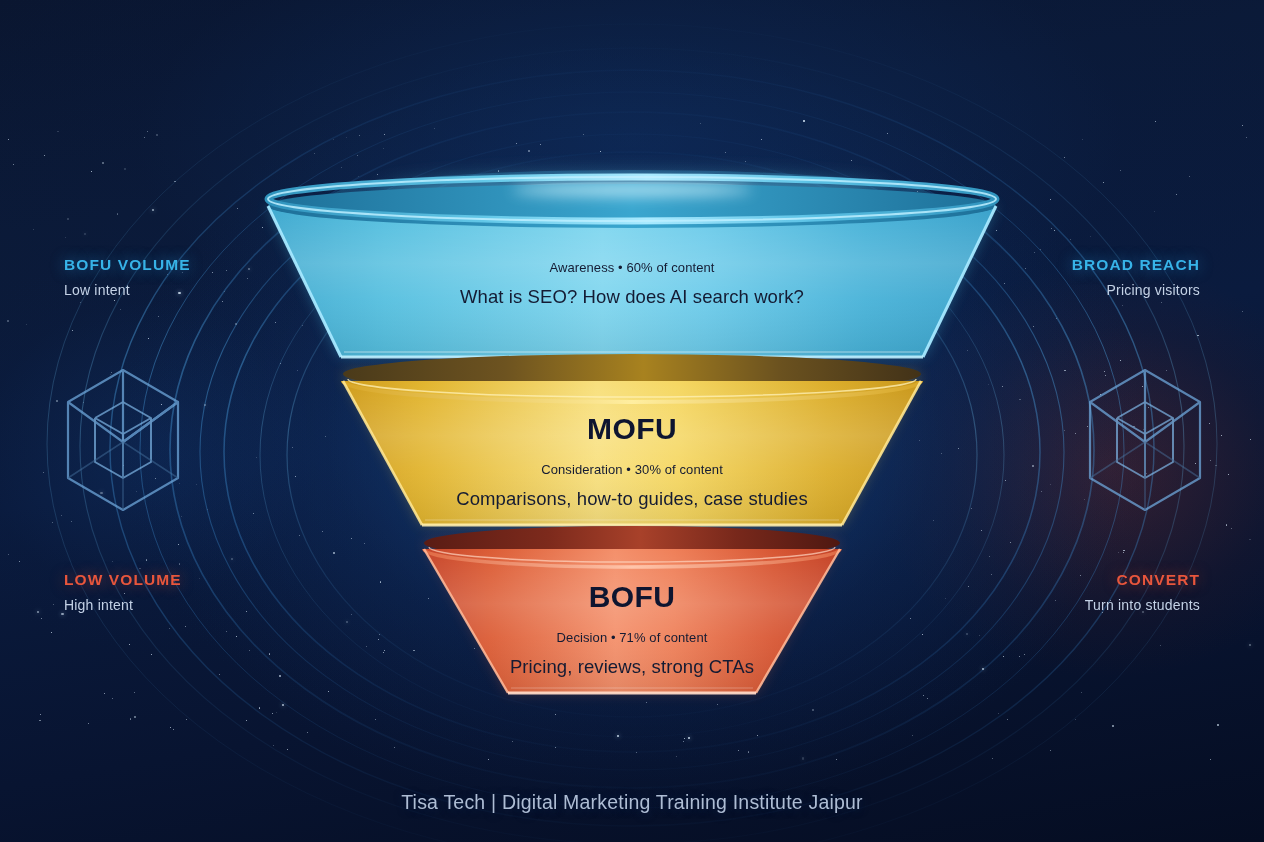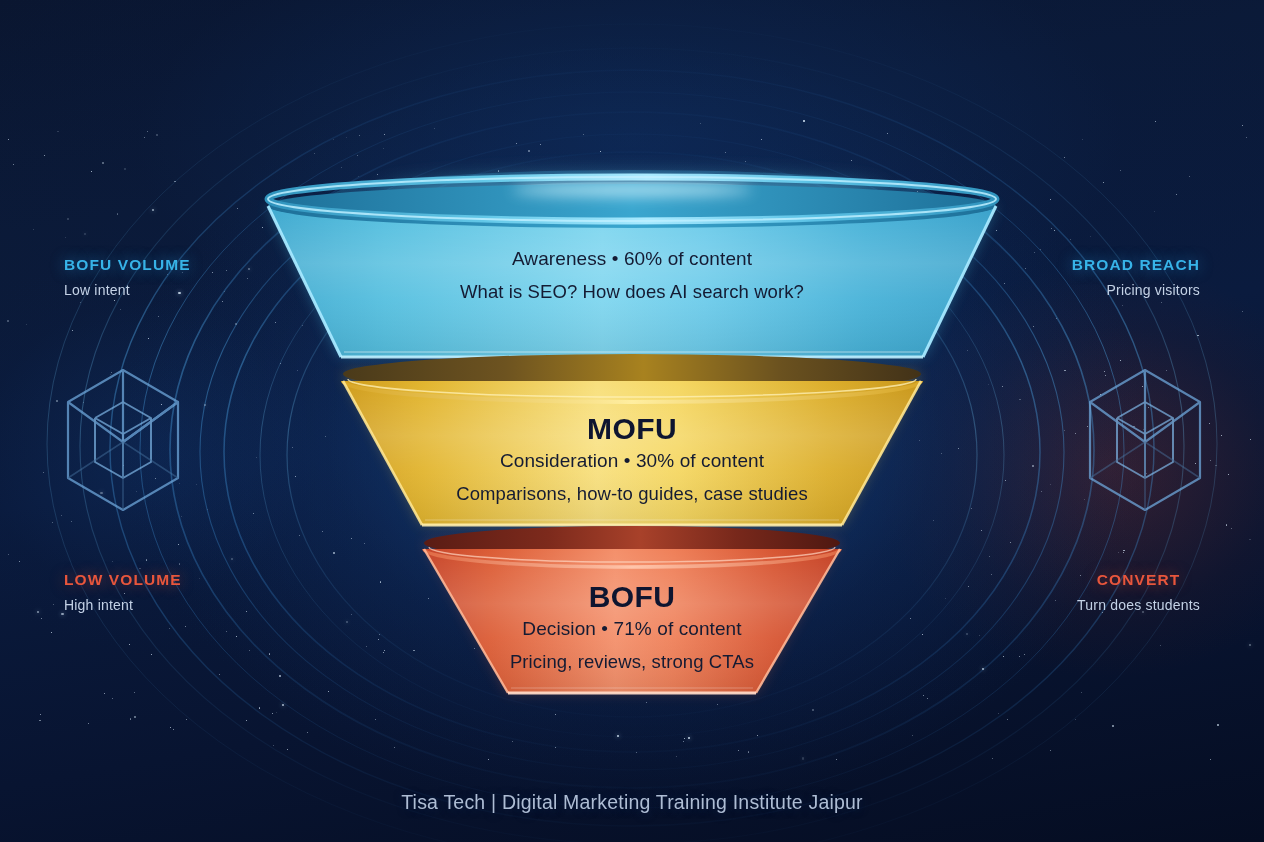--- a/index.html
+++ b/index.html
@@ -38,41 +38,41 @@
   .side .head {
     font-size:15.5px; font-weight:bold; letter-spacing:1.1px; line-height:1.2;
   }
   .side .sub { margin-top:7px; font-size:14px; color:#c4d2e6; font-weight:400; letter-spacing:0.2px; }
   .cool  { color:#37b3e8; text-shadow:0 0 14px rgba(45,160,225,0.55); }
   .warm  { color:#e8563c; text-shadow:0 0 14px rgba(225,80,50,0.50); }
 
   #side-tl { left:64px;  top:256px; text-align:left; }
   #side-bl { left:64px;  top:571px; text-align:left; }
   #side-tr { right:64px; top:256px; text-align:right; }
-  #side-br { right:64px; top:571px; text-align:center; }
+  #side-br { right:64px; top:571px; text-align:right; }
 
   
   .cube { position:absolute; width:122px; height:152px; opacity:0.78; }
   #cube-left  { left:62px;  top:364px; }
   #cube-right { right:58px; top:364px; }
 
   
   #funnel { position:absolute; left:0; top:0; width:1264px; height:842px; }
 
   
   #footer {
     position:absolute; left:0; bottom:28px; width:1264px; text-align:center;
     font-size:19.5px; color:#aebdd4; letter-spacing:0.2px;
     text-shadow:0 1px 8px rgba(10,30,70,0.8);
   }
 
   
   .seg-text { position:absolute; width:100%; text-align:center; pointer-events:none; }
   .seg-name { font-size:30px; font-weight:bold; color:#0e1530; letter-spacing:0.4px; }
-  .seg-meta { font-size:19px; color:#141b33; margin-top:4px; letter-spacing:0.1px; }
+  .seg-meta { font-size:13px; color:#141b33; margin-top:16px; letter-spacing:0.1px; }
   .seg-ex   { font-size:18.5px; color:#141b33; margin-top:11px; letter-spacing:0.1px; }
 </style>
 </head>
 <body>
 
 <div id="stage">
 
   <svg class="layer" width="1264" height="842" viewBox="0 0 1264 842">
     <defs>
       <linearGradient id="arcg" x1="0" y1="0" x2="0" y2="1">
@@ -444,21 +444,21 @@
   <div class="side" id="side-tr">
     <div class="head cool">BROAD REACH</div>
     <div class="sub">Pricing visitors</div>
   </div>
   <div class="side" id="side-bl">
     <div class="head warm">LOW VOLUME</div>
     <div class="sub">High intent</div>
   </div>
   <div class="side" id="side-br">
     <div class="head warm">CONVERT</div>
-    <div class="sub">Turn does students</div>
+    <div class="sub">Turn into students</div>
   </div>
 
   <svg id="funnel" viewBox="0 0 1264 842">
     <defs>
 
       <linearGradient id="tofuBody" x1="0" y1="0" x2="1" y2="0">
         <stop offset="0%" stop-color="#3fa9cf"></stop>
         <stop offset="16%" stop-color="#55bfdf"></stop>
         <stop offset="46%" stop-color="#7fd6ef"></stop>
         <stop offset="60%" stop-color="#6ccbea"></stop>

